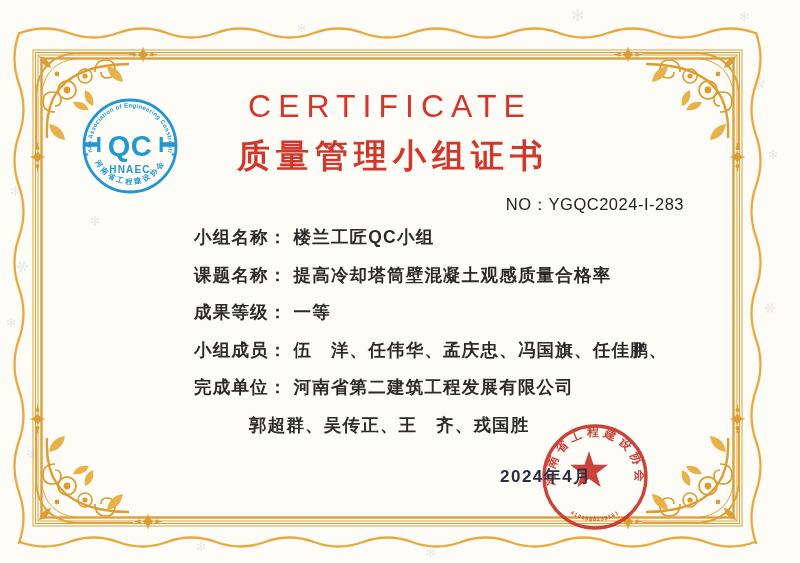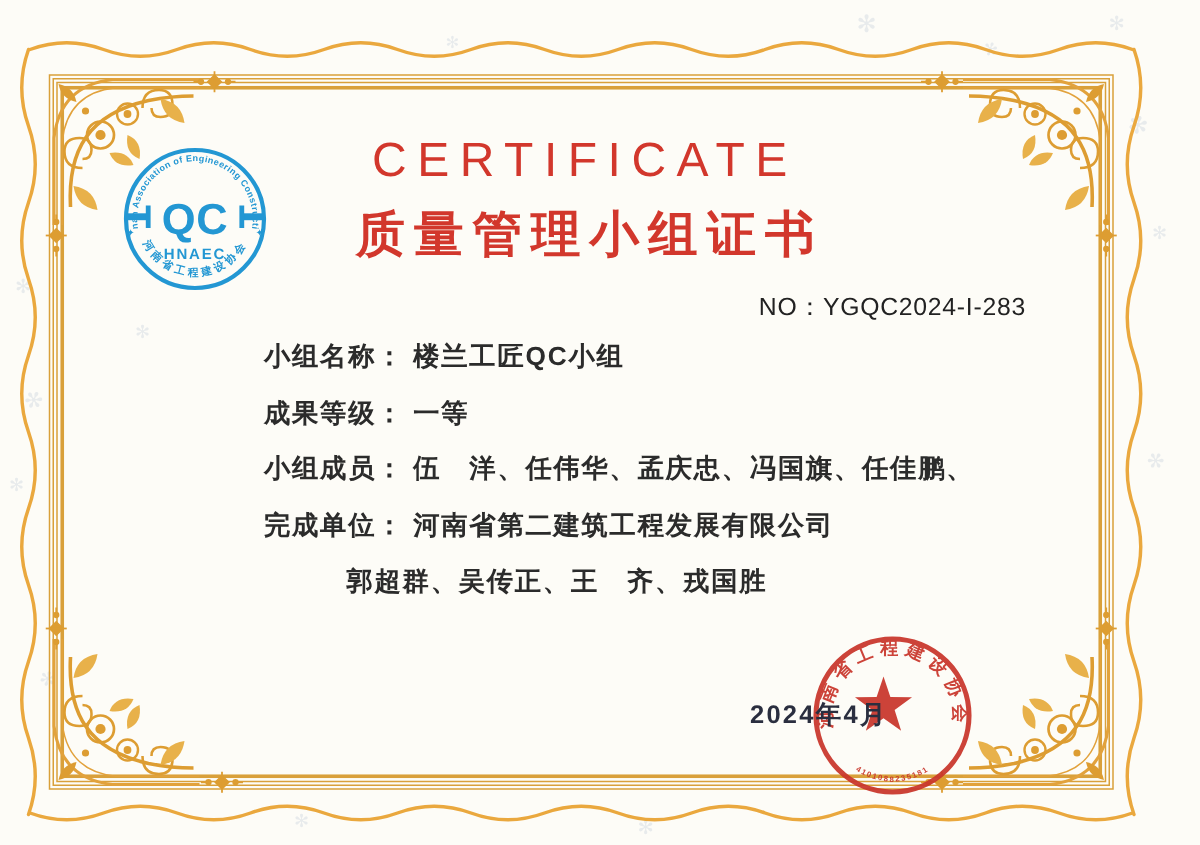--- a/index.html
+++ b/index.html
@@ -21,21 +21,21 @@
   }
   .title-zh{
     left:-14px;right:0;top:134px;text-align:center;
     color:#d2372c;font-size:33px;font-weight:700;letter-spacing:6px;
   }
   .cert-no{
     top:194px;right:116px;
     color:#222;font-size:16.5px;font-weight:500;letter-spacing:.5px;text-align:right;
   }
   
-  .fields{left:176px;top:225px;width:580px;color:#2b2b2b;}
+  .fields{left:194px;top:225px;width:580px;color:#2b2b2b;}
   .frow{line-height:24px;margin-bottom:13.5px;font-size:17.5px;font-weight:600;letter-spacing:1.2px;white-space:nowrap;}
   .flabel{margin-right:6px;}
   .fcont{margin-left:55px;}
   
   .stamp-date{
     left:500px;top:465px;width:140px;
     color:#2a2e3f;font-size:17px;font-weight:700;letter-spacing:1.5px;
     z-index:6;
   }
   svg{display:block;}
@@ -145,20 +145,23 @@
 
 <div class="abs content title-en">CERTIFICATE</div>
 <div class="abs content title-zh">质量管理小组证书</div>
 <div class="abs content cert-no">NO：YGQC2024-I-283</div>
 
 <div class="abs content fields">
   <div class="frow">
     <span class="flabel">小组名称：</span><span class="fvalue">楼兰工匠QC小组</span>
   </div>
   <div class="frow">
+    <span class="flabel">课题名称：</span><span class="fvalue">提高冷却塔筒壁混凝土观感质量合格率</span>
+  </div>
+  <div class="frow">
     <span class="flabel">成果等级：</span><span class="fvalue">一等</span>
   </div>
   <div class="frow">
     <span class="flabel">小组成员：</span><span class="fvalue">伍　洋、任伟华、孟庆忠、冯国旗、任佳鹏、</span>
   </div>
   <div class="frow">
     <span class="flabel">完成单位：</span><span class="fvalue">河南省第二建筑工程发展有限公司</span>
   </div>
   <div class="frow fcont">
     <span class="fvalue">郭超群、吴传正、王　齐、戎国胜</span>

